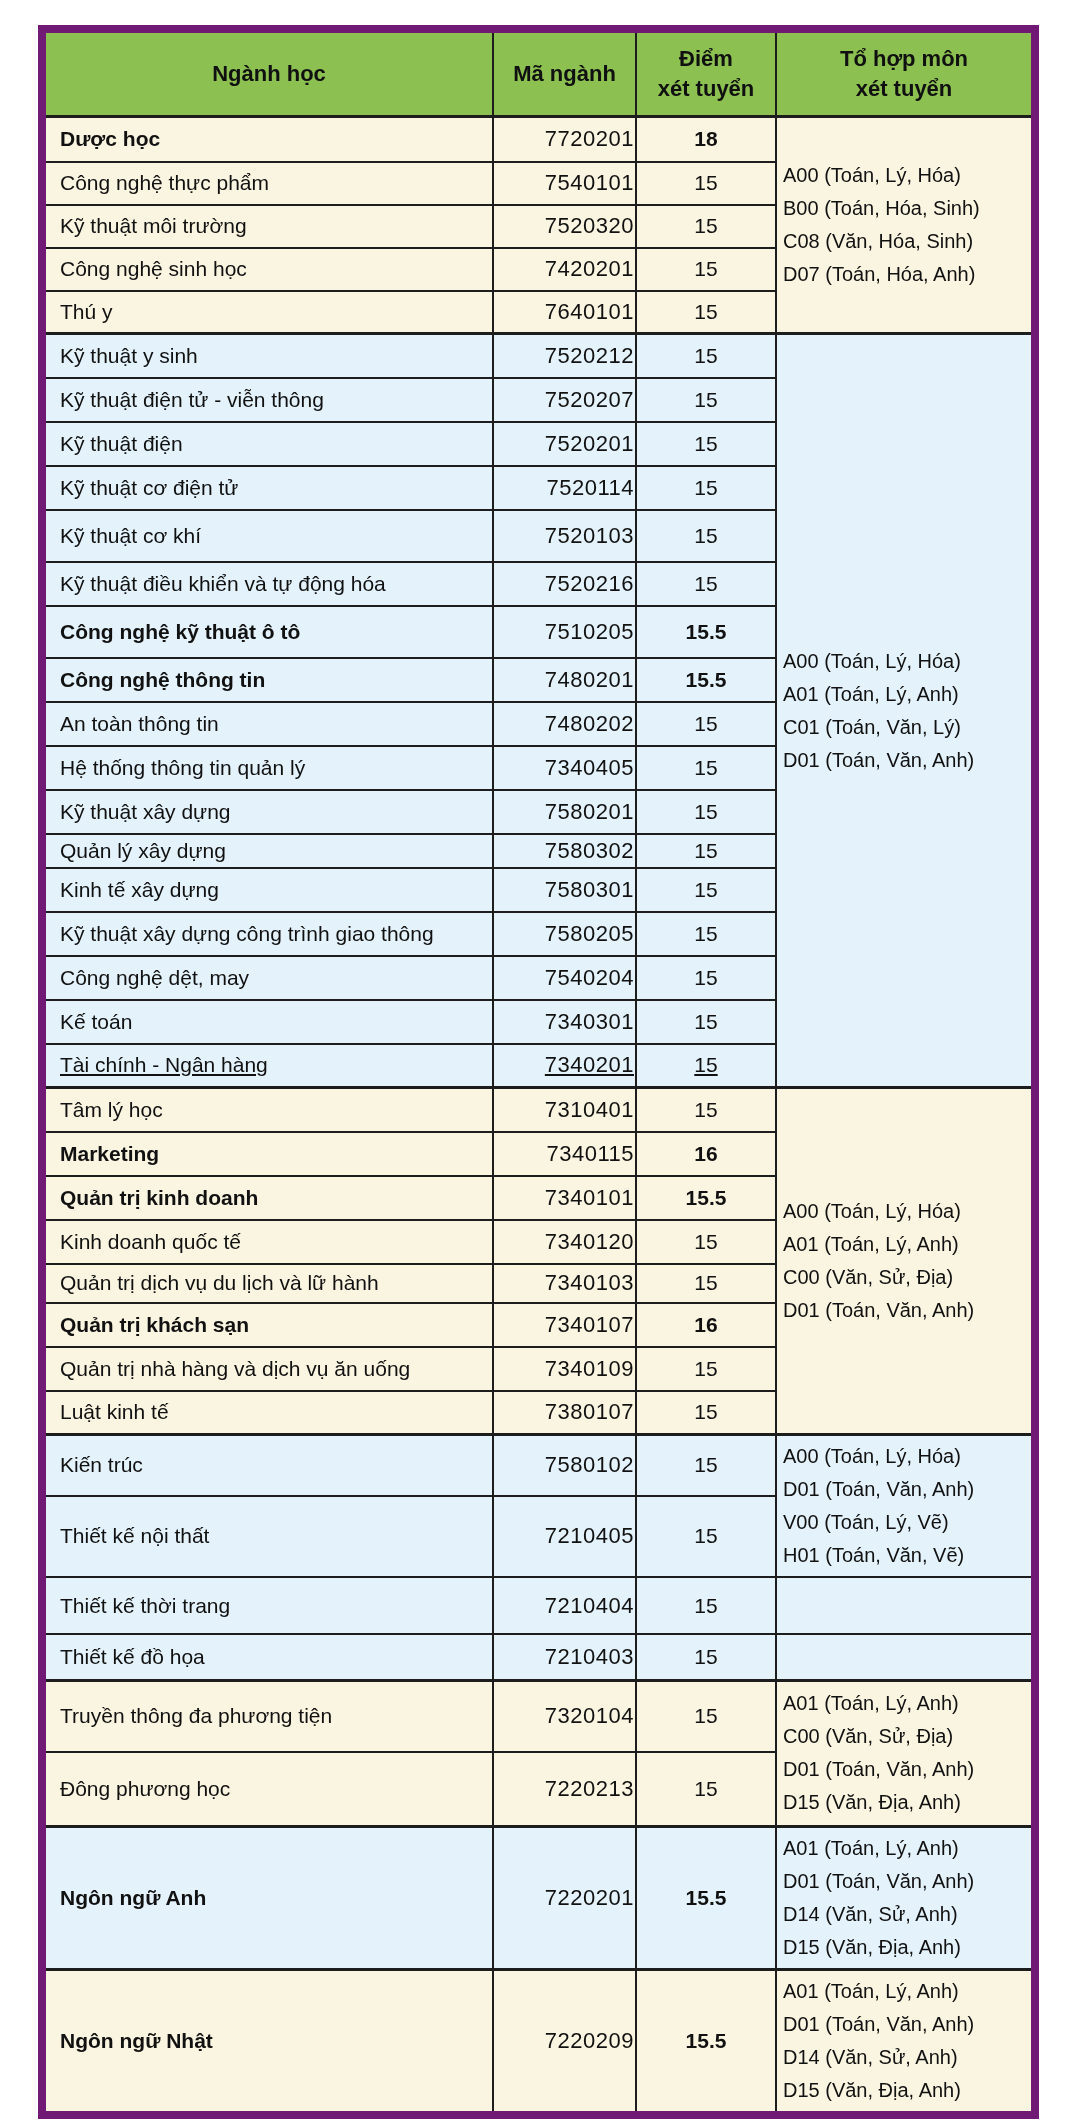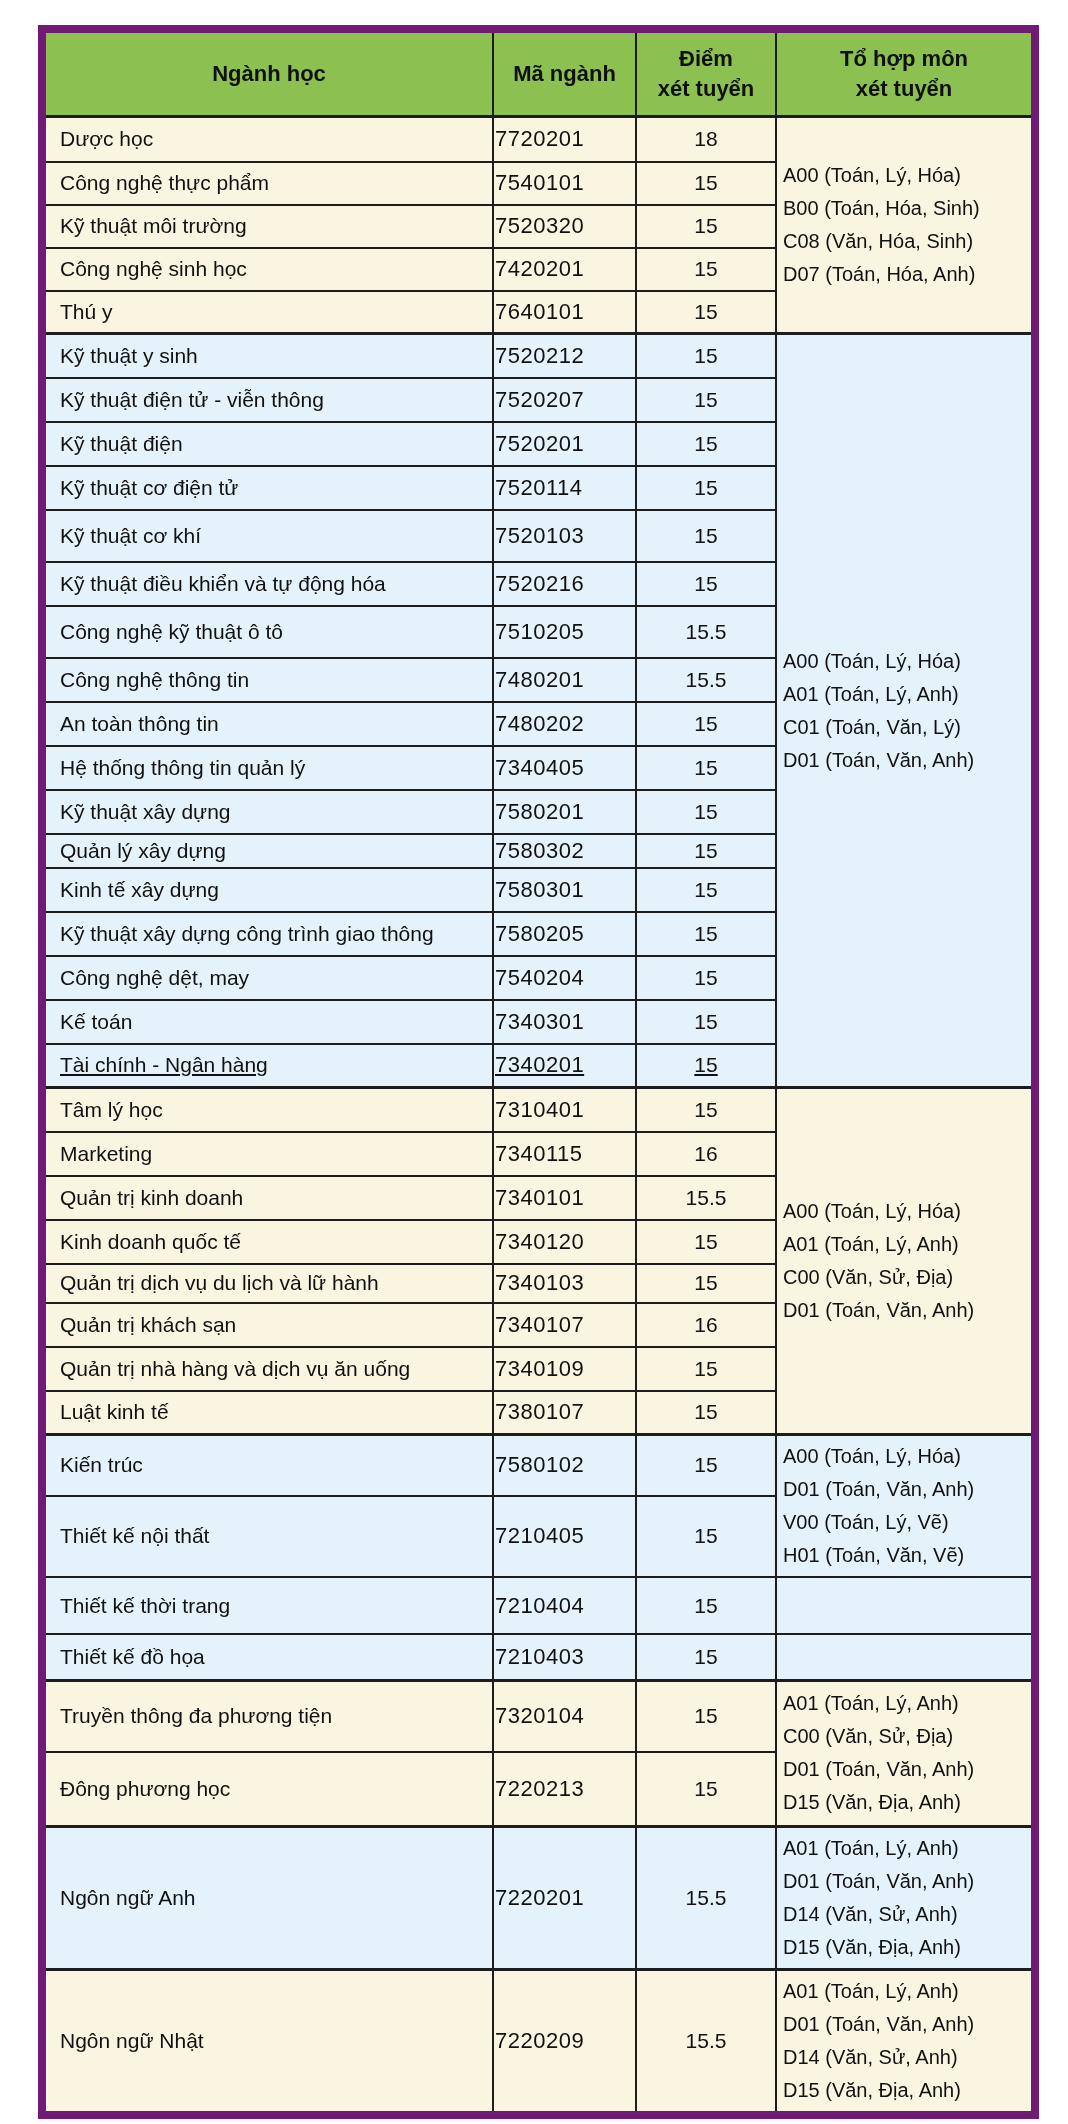--- a/index.html
+++ b/index.html
@@ -50,35 +50,35 @@
   tr.group-start td { border-top: 3px solid #1d1d1d; }
 
   tr.cream td { background: #faf5e1; }
   tr.blue  td { background: #e4f2fb; }
 
   td.c-major {
     text-align: left;
     padding: 4px 8px 4px 14px;
   }
   td.c-code {
-    text-align: left;
+    text-align: right;
     font-size: 22px;
     letter-spacing: 0.5px;
   }
   td.c-score {
     text-align: center;
   }
   td.c-combo {
     font-size: 20px;
     padding: 4px 6px;
   }
   td.c-combo div {
     line-height: 33px;
   }
-  .bold { font-weight: normal; }
+  .bold { font-weight: bold; }
 </style>
 </head>
 <body>
 
 <div class="table-wrap">
   <table class="admission">
     <colgroup>
       <col class="c1">
         <col class="c2">
         <col class="c3">

